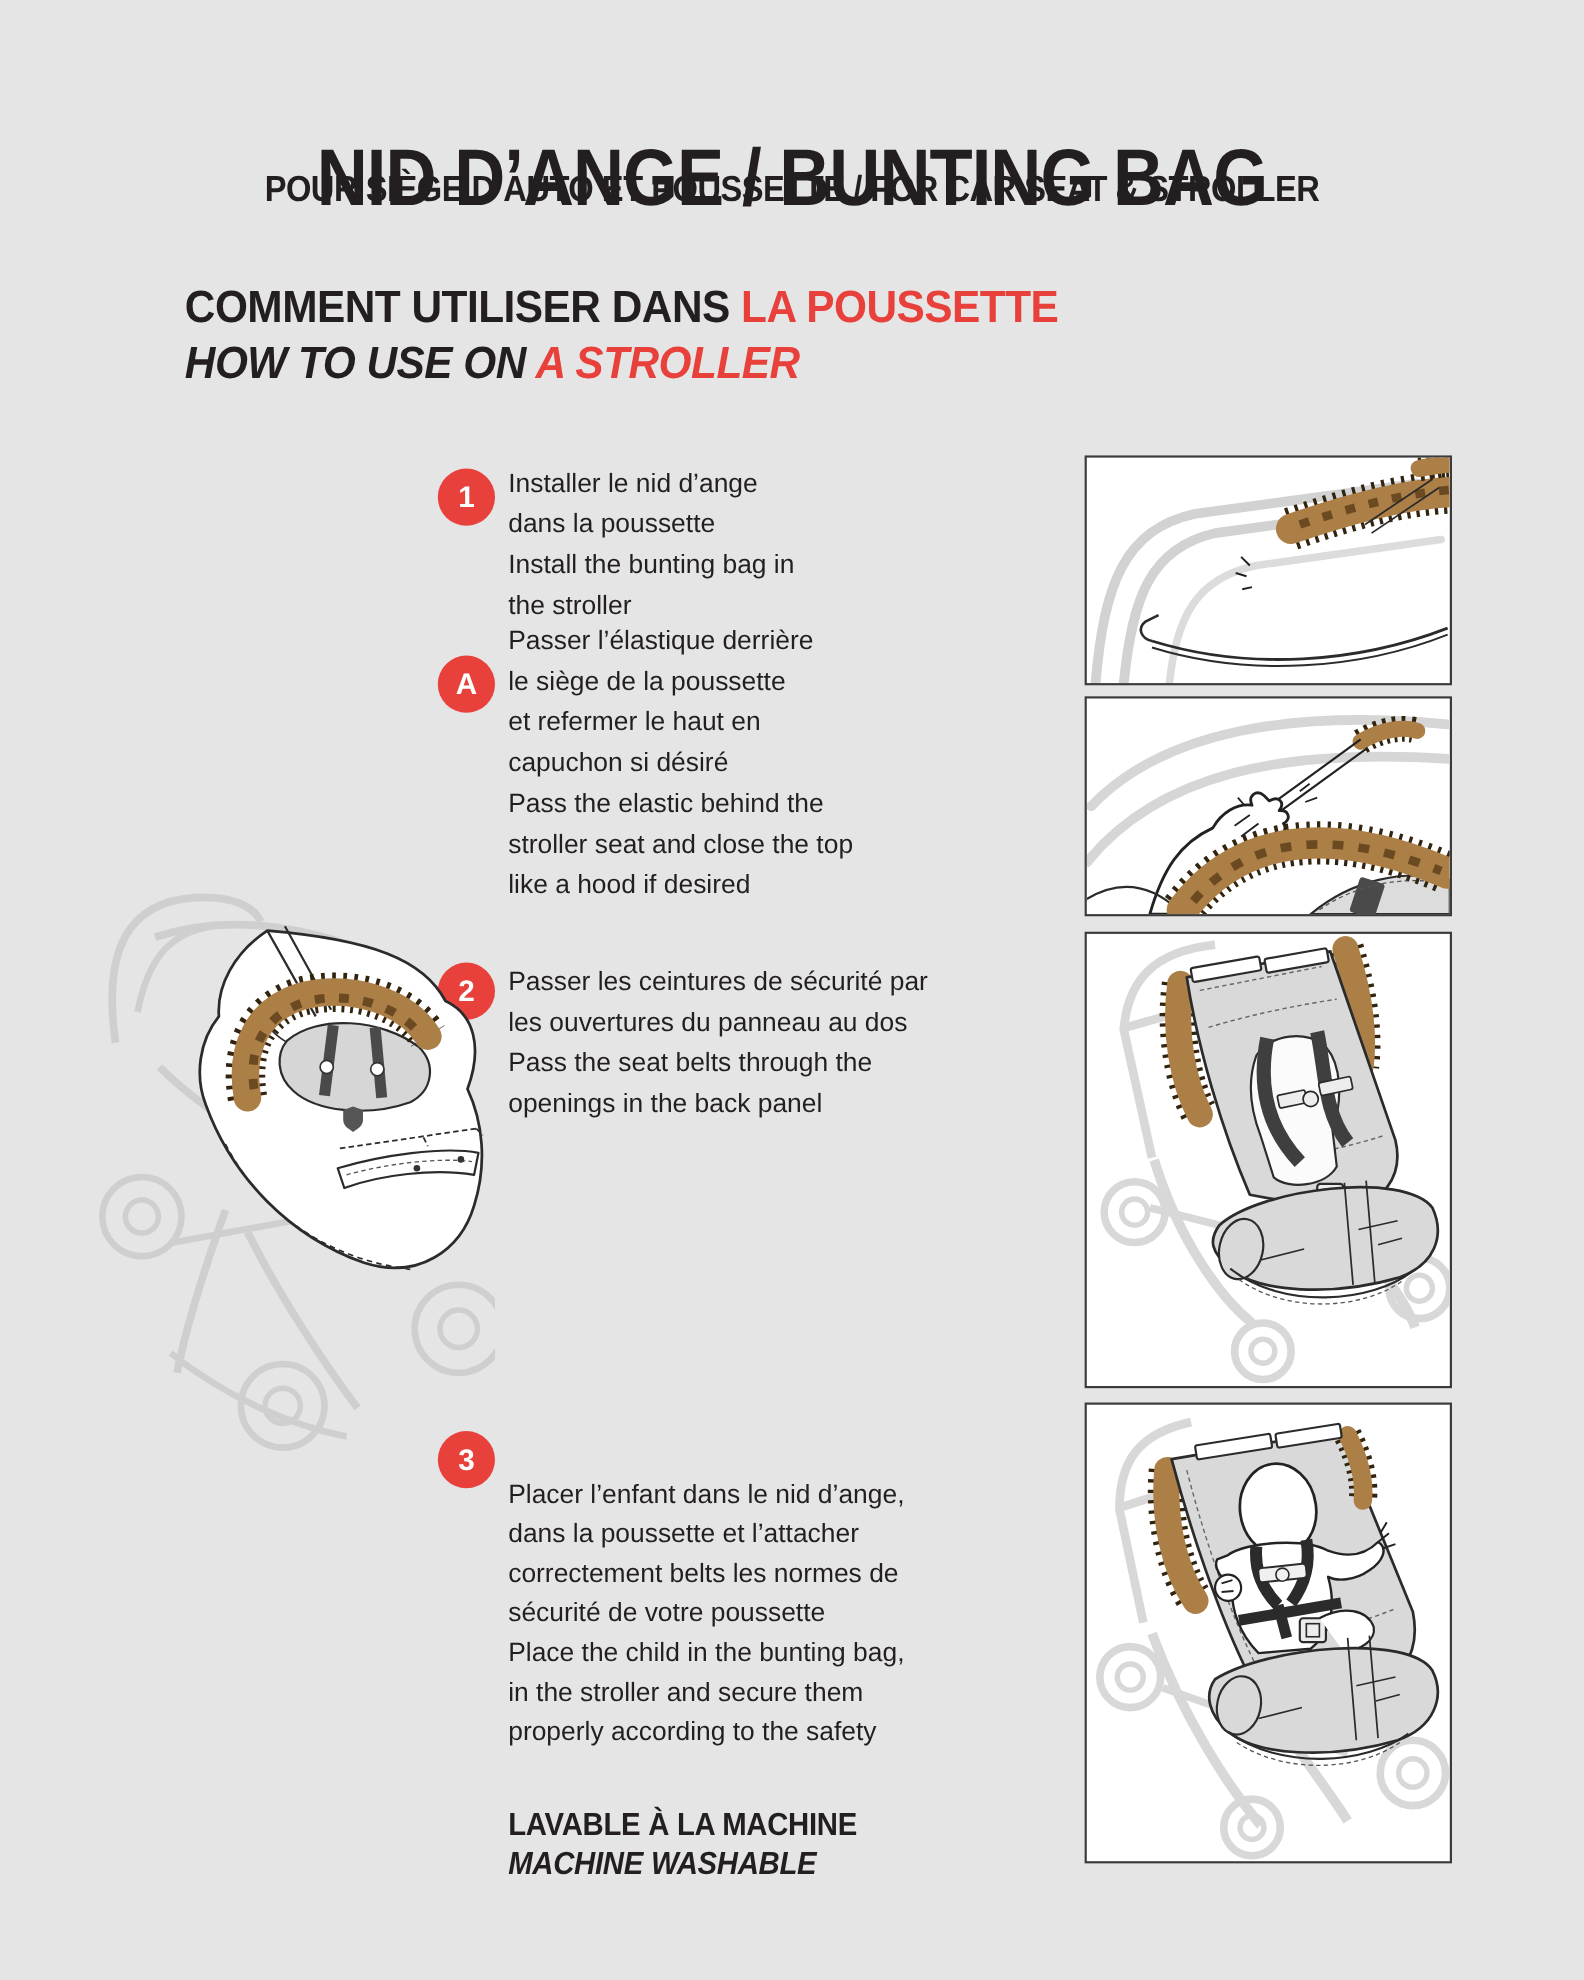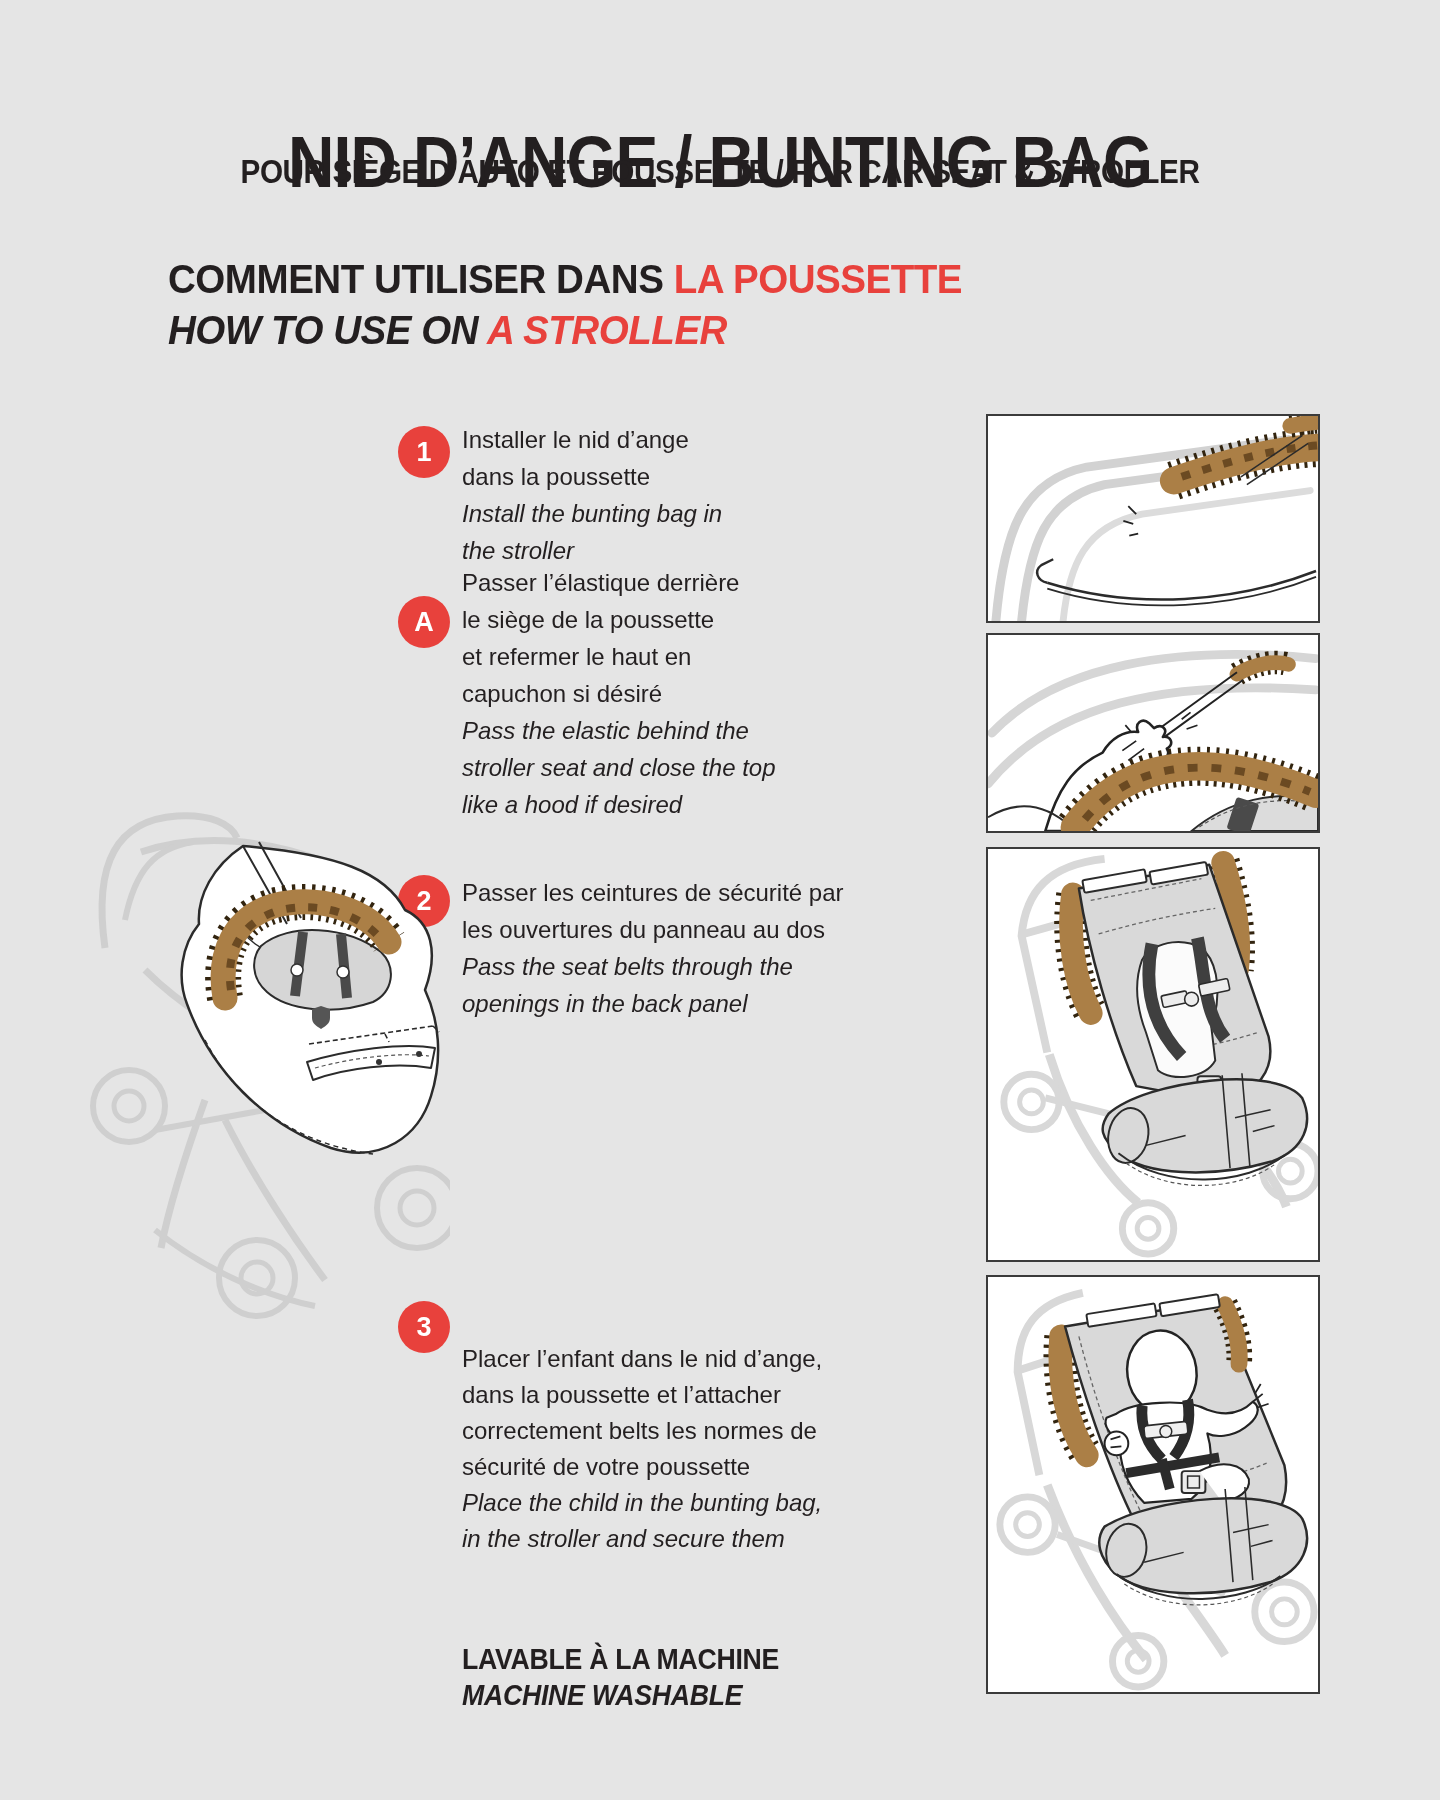--- a/index.html
+++ b/index.html
@@ -19,21 +19,21 @@
   .banner-line.b1{top:24px;}
   .banner-line.b2{top:75px;font-style:italic;}
   .rd{color:#e8413c;}
   .bk{color:#231f20;}
 
   .badge{position:absolute;left:398px;width:52px;height:52px;border-radius:50%;
          background:#e8413c;color:#ffffff;font-size:27px;font-weight:700;
          display:flex;align-items:center;justify-content:center;}
   .step-text{position:absolute;left:462px;font-size:24px;line-height:37px;white-space:nowrap;}
   .step-text.lh36{line-height:36px;margin-top:44px;}
-  .step-text .en{font-style:italic;}
+  .step-text .en{}
 
   .care{position:absolute;left:462px;top:1641px;font-size:29px;line-height:36px;font-weight:800;
         white-space:nowrap;transform:scaleX(.92);transform-origin:left top;letter-spacing:-.3px;}
   .care .care-en{font-style:italic;}
 
   .figure{position:absolute;left:986px;width:334px;background:#ffffff;border:2px solid #3b3b3b;
           box-sizing:border-box;overflow:hidden;}
   .figure svg{display:block;width:100%;height:100%;}
   .fig1{top:414px;height:209px;}
   .fig2{top:633px;height:200px;}
@@ -84,20 +84,21 @@
     <div class="en">openings in the back panel</div>
   </div>
 
   <div class="step-text lh36" style="top:1297px">
     <div class="fr">Placer l’enfant dans le nid d’ange,</div>
     <div class="fr">dans la poussette et l’attacher</div>
     <div class="fr">correctement belts les normes de</div>
     <div class="fr">sécurité de votre poussette</div>
     <div class="en">Place the child in the bunting bag,</div>
     <div class="en">in the stroller and secure them</div>
+    <div class="en">properly according to the safety</div>
   </div>
 
   <div class="care">
     <div class="care-fr">LAVABLE À LA MACHINE</div>
     <div class="care-en">MACHINE WASHABLE</div>
   </div>
 
   <div class="figure fig1">
     <svg viewBox="0 0 334 209" preserveAspectRatio="none">
       <path d="M8 209 C16 118 34 66 100 52 L304 24" stroke="#d2d2d2" stroke-width="9" fill="none" stroke-linecap="round"></path>

